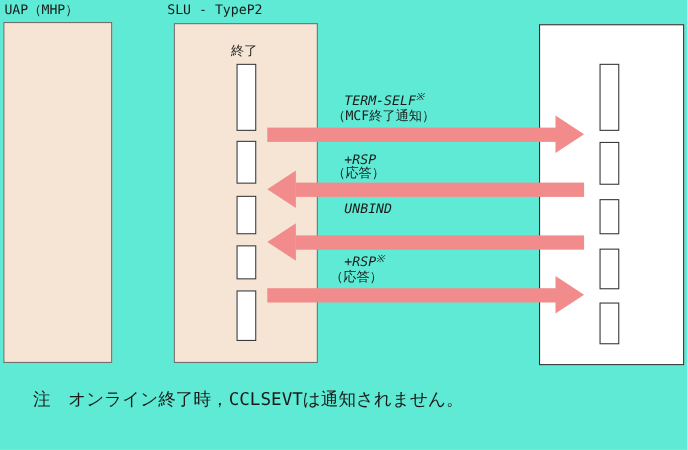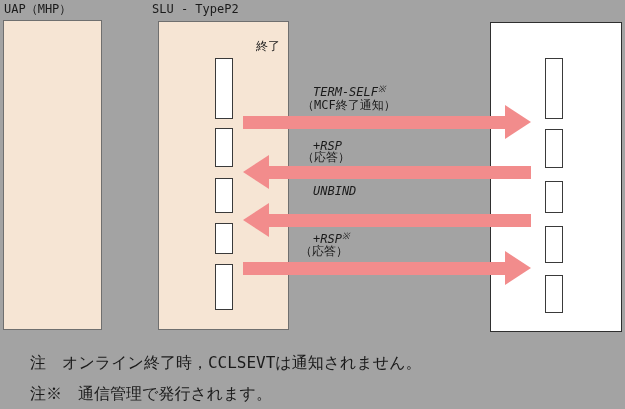--- a/index.html
+++ b/index.html
@@ -5,21 +5,21 @@
   * { margin: 0; padding: 0; box-sizing: border-box; }
   html, body { background: #ffffff; }
   body {
     font-family: "DejaVu Sans Mono", "Liberation Mono", monospace;
     color: #1a1a1a;
   }
   .canvas {
     position: relative;
     width: 625px;
     height: 409px;
-    background: #a3a3a3;
+    background: #5eead4;
     overflow: hidden;
   }
   .col-label {
     position: absolute;
     top: 2px;
     font-size: 12px;
     line-height: 15px;
     white-space: nowrap;
   }
   .outer-box {
@@ -29,21 +29,20 @@
   }
   .outer-box.plain {
     background: #ffffff;
     border-color: #2f2f2f;
   }
   .inner-label {
     position: absolute;
     font-size: 12px;
     line-height: 14px;
     white-space: nowrap;
-    margin-left: 46px;
   }
   .event-box {
     position: absolute;
     width: 18px;
     background: #ffffff;
     border: 1px solid #3a3a3a;
     z-index: 2;
   }
   .arrow-bar {
     position: absolute;
@@ -146,15 +145,14 @@
   <div class="msg-name" style="left:313px; top:181px">
     <span>UNBIND</span><span class="sup"></span>
   </div>
 
   <div class="msg-name" style="left:313px; top:229px">
     <span>+RSP</span><span class="sup">※</span>
   </div>
   <div class="msg-desc" style="left:300px; top:244px">（応答）</div>
 
   <div class="note" style="top:355px">注　オンライン終了時，CCLSEVTは通知されません。</div>
-  <div class="note" style="top:386px">注※　通信管理で発行されます。</div>
 
 </div>
 
 </body></html>

